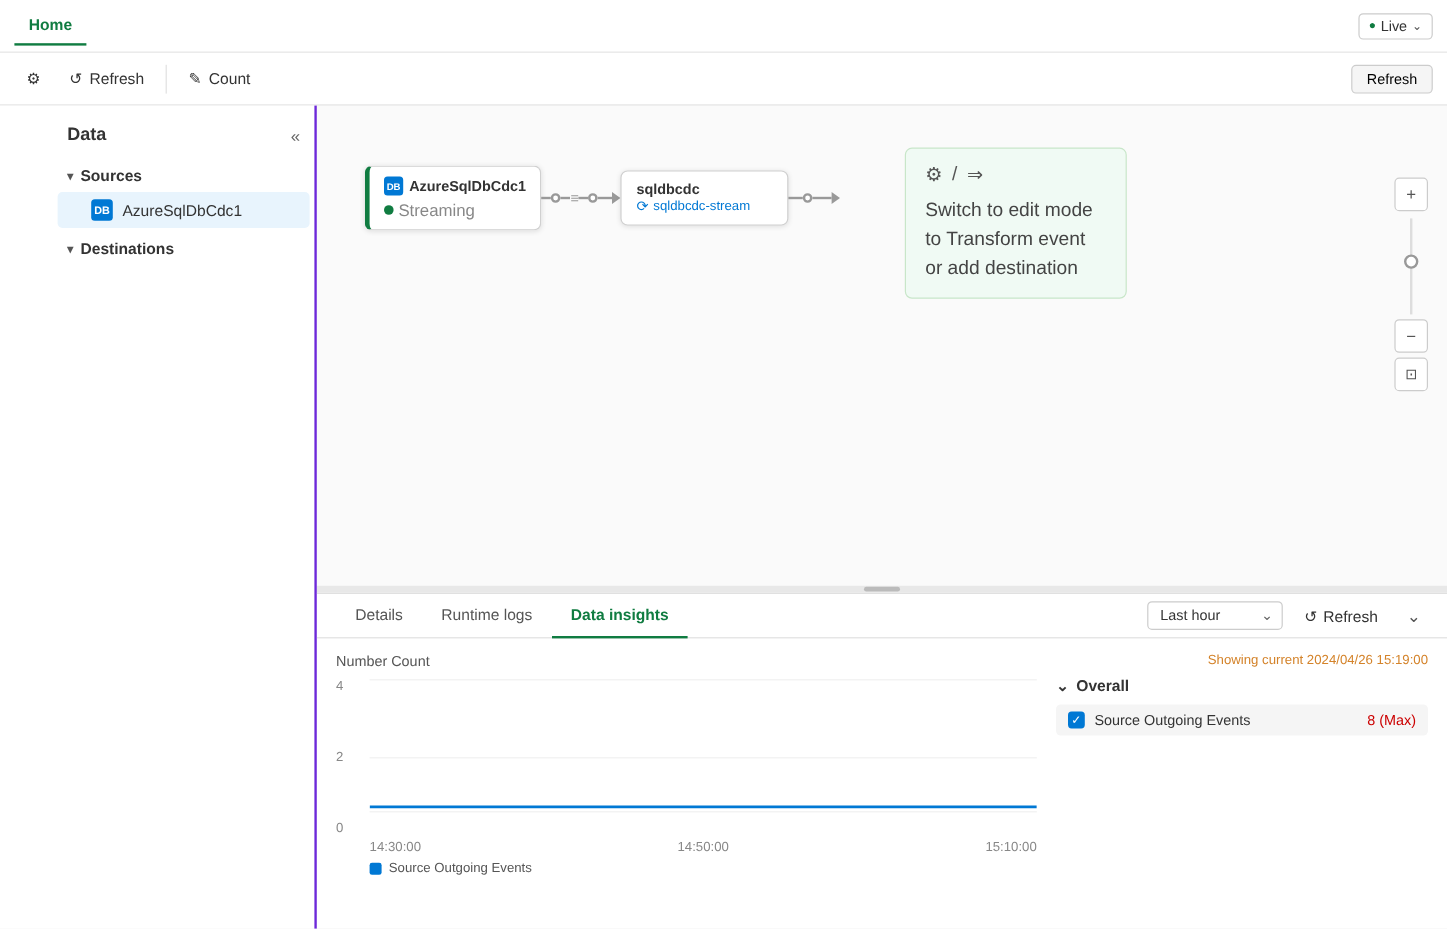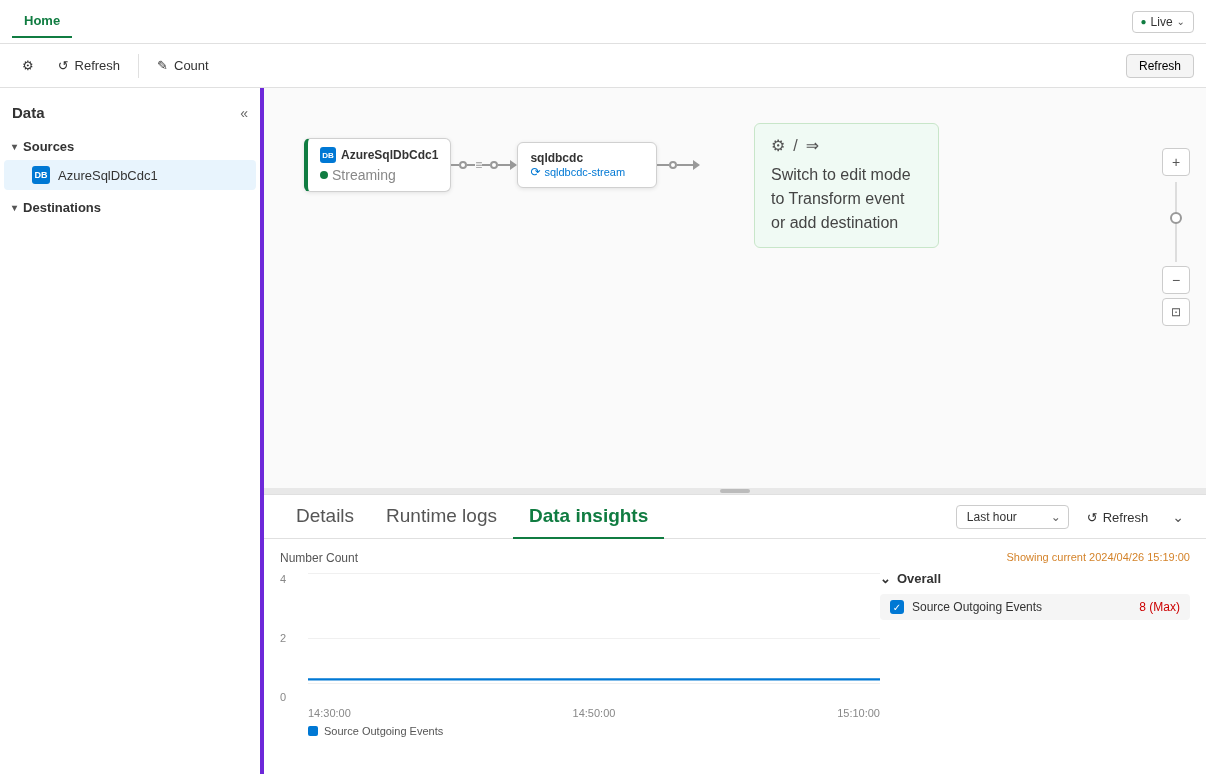--- a/index.html
+++ b/index.html
@@ -79,23 +79,24 @@
     
     .main-layout {
       display: flex;
       height: calc(774px - 88px);
     }
 
     
     .sidebar {
       width: 264px;
       background: #fff;
-      border-right: 4px solid #6d28d9;
+      border-right: 2px solid #6d28d9;
       flex-shrink: 0;
       padding-top: 8px;
+      padding-left: 44px;
     }
     .sidebar-header {
       display: flex;
       align-items: center;
       justify-content: space-between;
       padding: 8px 12px;
     }
     .sidebar-title {
       font-size: 15px;
       font-weight: 600;
@@ -346,21 +347,21 @@
     }
     .bottom-tabs {
       display: flex;
       align-items: center;
       border-bottom: 1px solid #e0e0e0;
       padding: 0 16px;
       gap: 0;
     }
     .bottom-tab {
       padding: 10px 16px;
-      font-size: 19px;
+      font-size: 13px;
       cursor: pointer;
       color: #555;
       border-bottom: 2px solid transparent;
       margin-bottom: -1px;
     }
     .bottom-tab.active {
       color: #107c41;
       border-bottom: 2px solid #107c41;
       font-weight: 600;
     }
@@ -414,20 +415,21 @@
       cursor: pointer;
       font-size: 14px;
       color: #555;
     }
 
     
     .chart-area {
       flex: 1;
       padding: 12px 16px;
       display: flex;
+      gap: 16px;
     }
     .chart-left {
       flex: 1;
     }
     .chart-title {
       font-size: 12px;
       color: #555;
       margin-bottom: 8px;
     }
     .chart-canvas {

